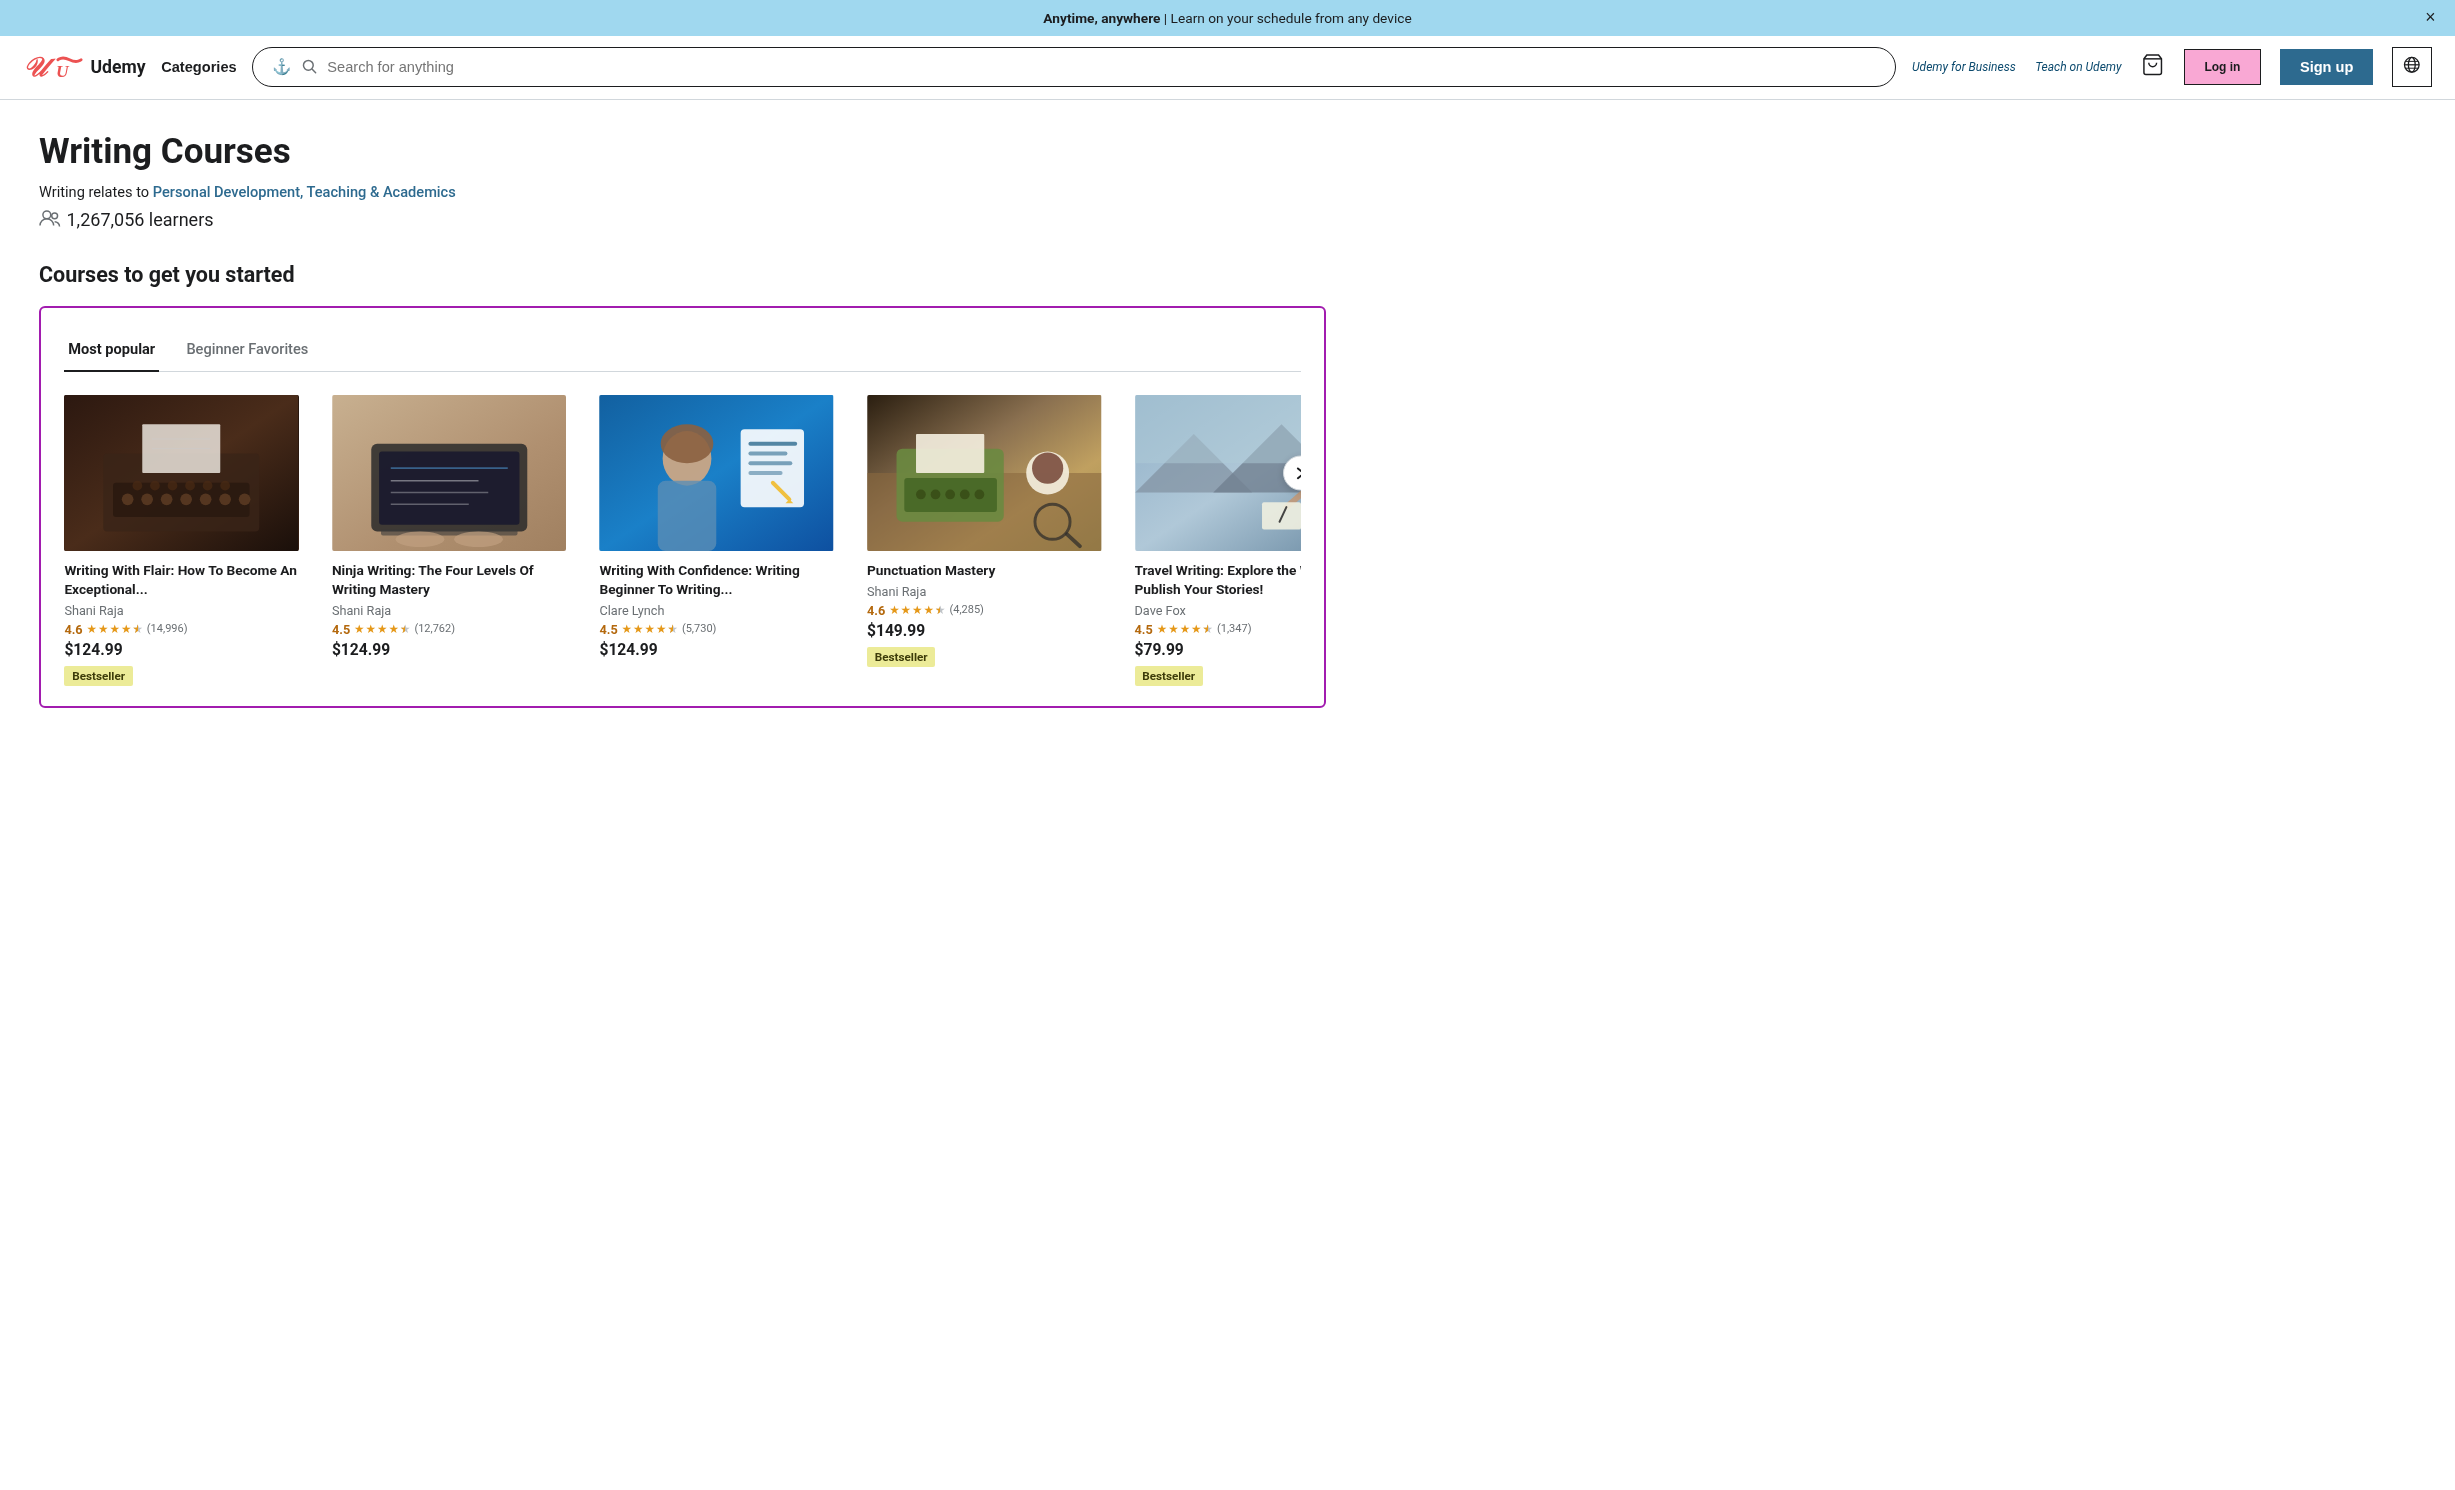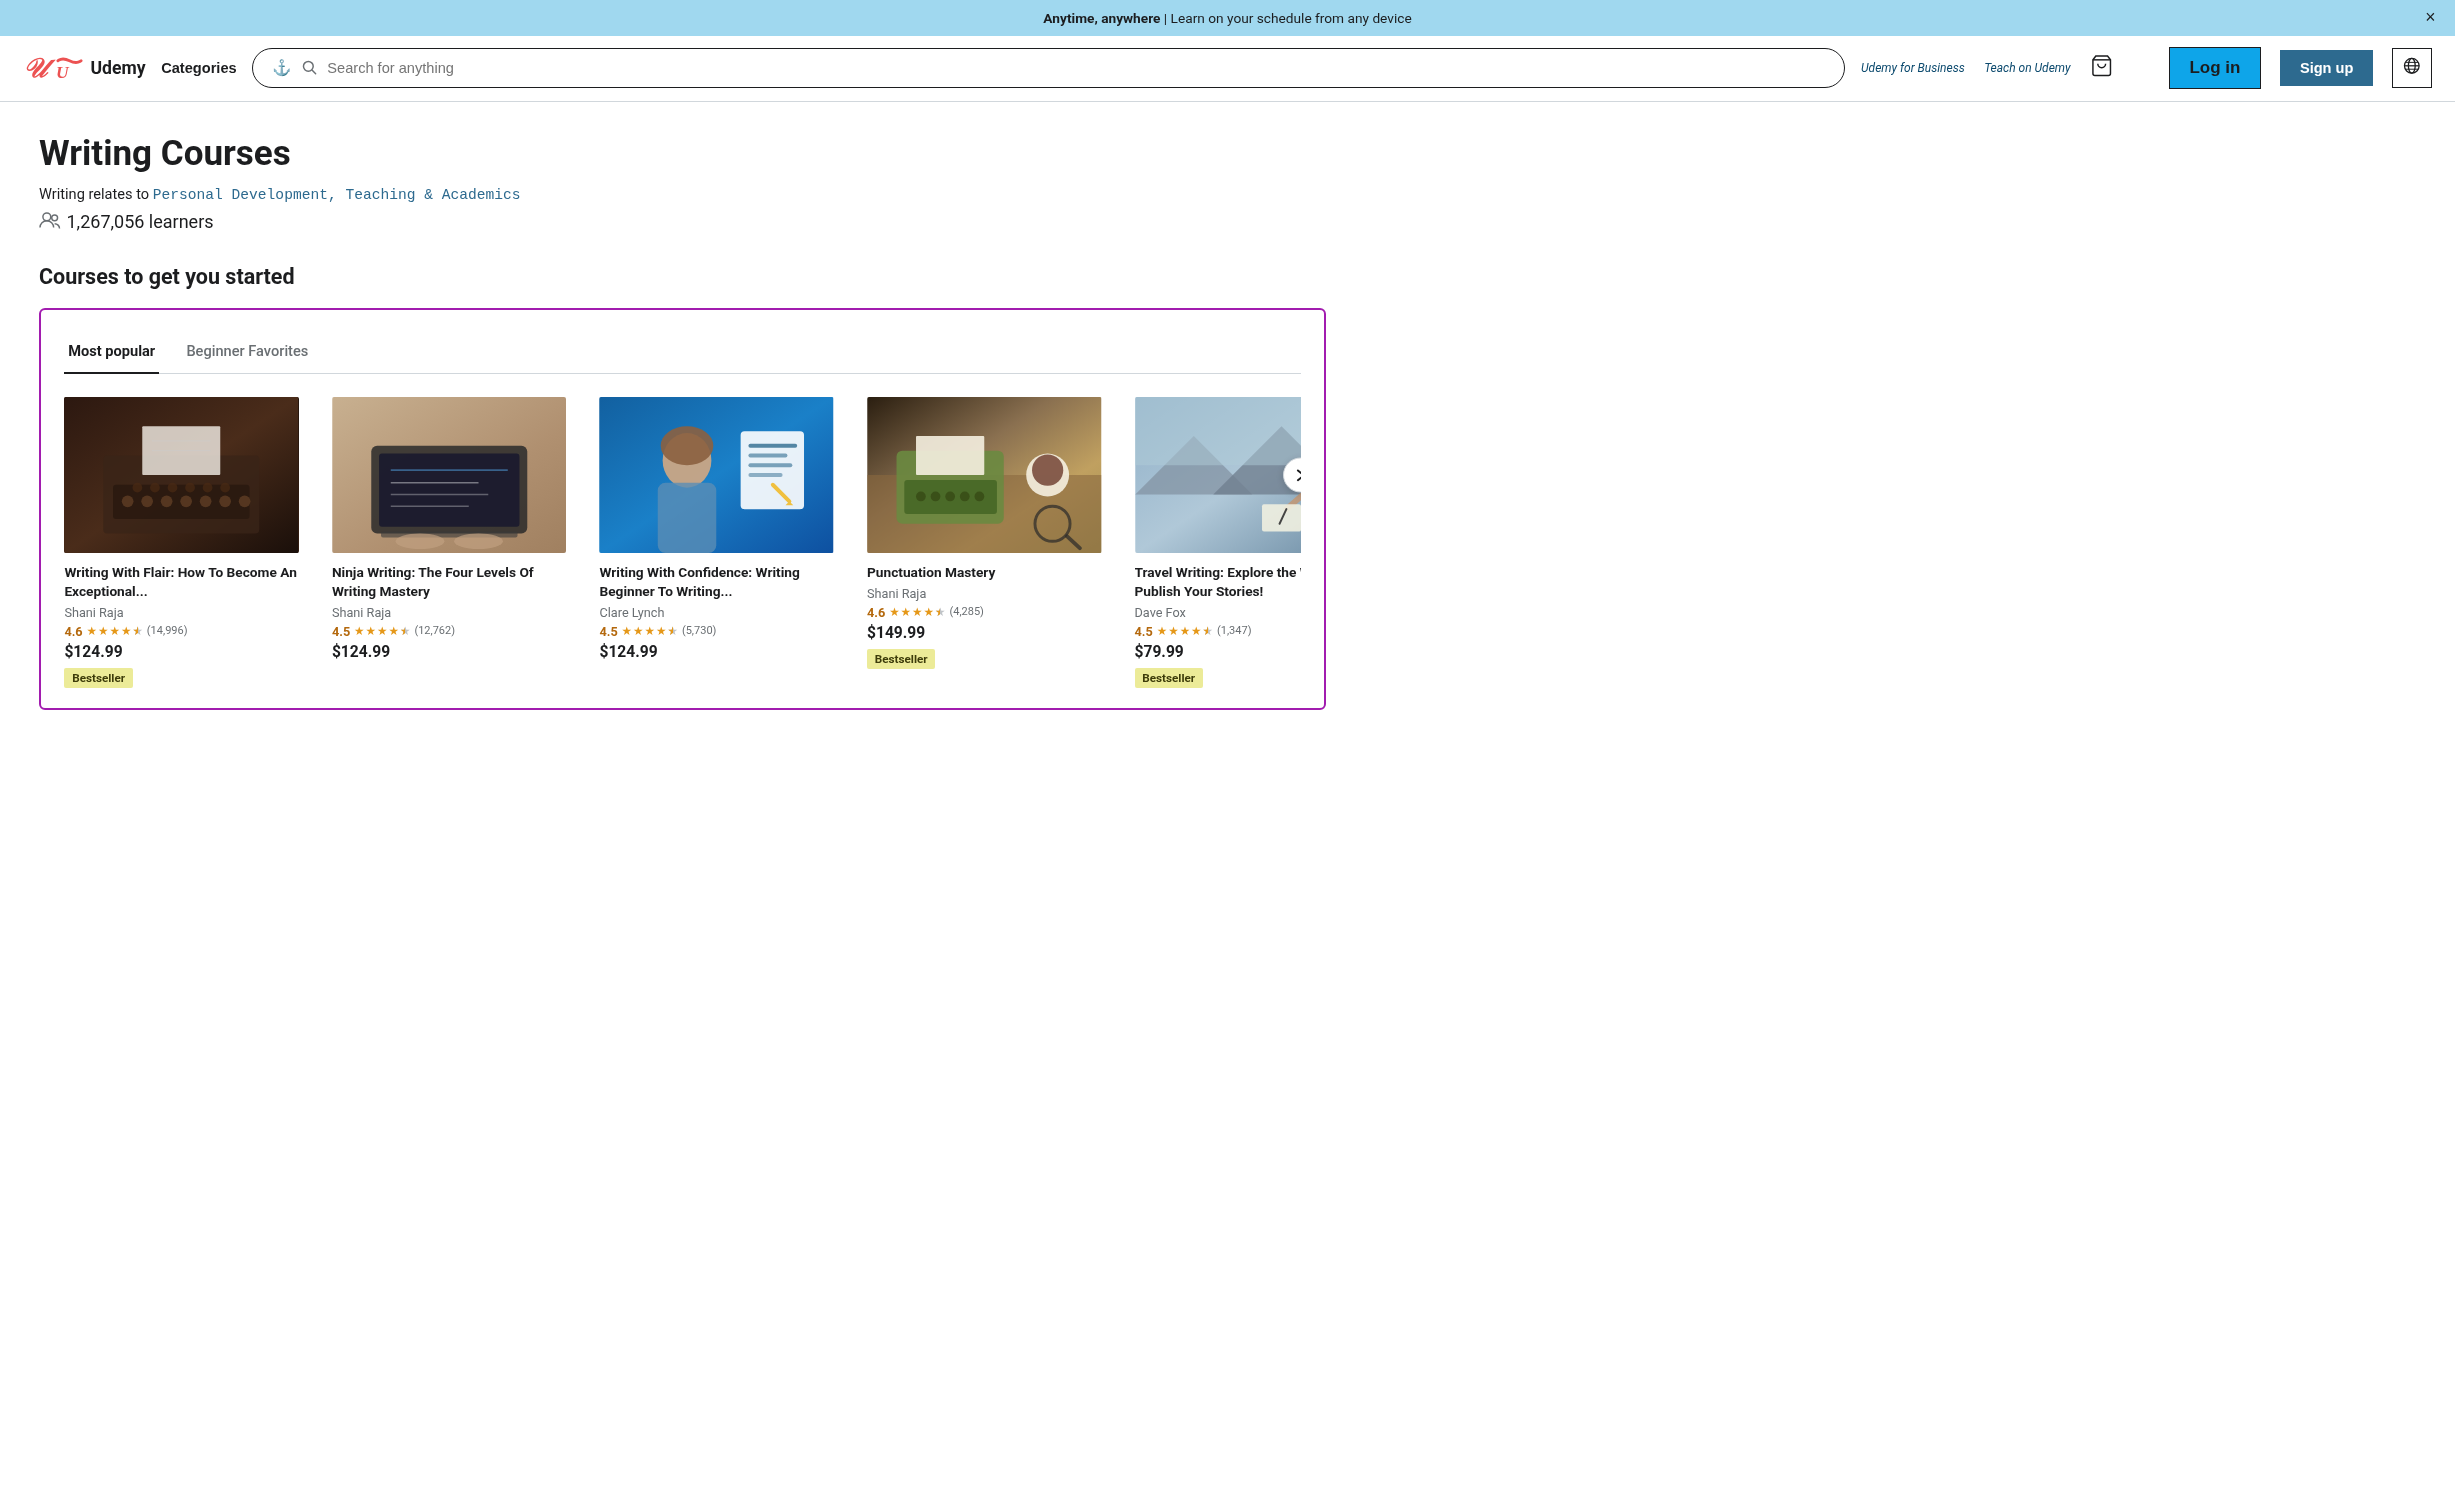--- a/index.html
+++ b/index.html
@@ -105,27 +105,26 @@
       font-style: italic;
     }
     .cart-icon {
       font-size: 21.5px;
       cursor: pointer;
       color: #1c1d1f;
     }
     .btn-login {
       padding: 9.8px 19.5px;
       border: 1.5px solid #1c1d1f;
-      background: #0ea5e9;
-      cursor: pointer;
-      font-size: 17px;
+      background: #f9a8d4;
+      cursor: pointer;
+      font-size: 12px;
       font-weight: 600;
       color: #1c1d1f;
       white-space: nowrap;
-      margin-left: 36px;
     }
     .btn-signup {
       padding: 9.8px 19.5px;
       border: none;
       background: #2d6a8f;
       cursor: pointer;
       font-size: 14.6px;
       font-weight: 600;
       color: #fff;
       white-space: nowrap;
@@ -154,21 +153,20 @@
 
     .subtitle {
       font-size: 14.6px;
       color: #1c1d1f;
       margin-bottom: 7.8px;
     }
     .subtitle a {
       color: #2d6a8f;
       text-decoration: none;
       font-weight: 500;
-      font-family: Liberation Mono, monospace;
     }
 
     .learners-row {
       display: flex;
       align-items: center;
       gap: 6px;
       font-size: 18px;
       color: #1c1d1f;
       margin-bottom: 31px;
     }

